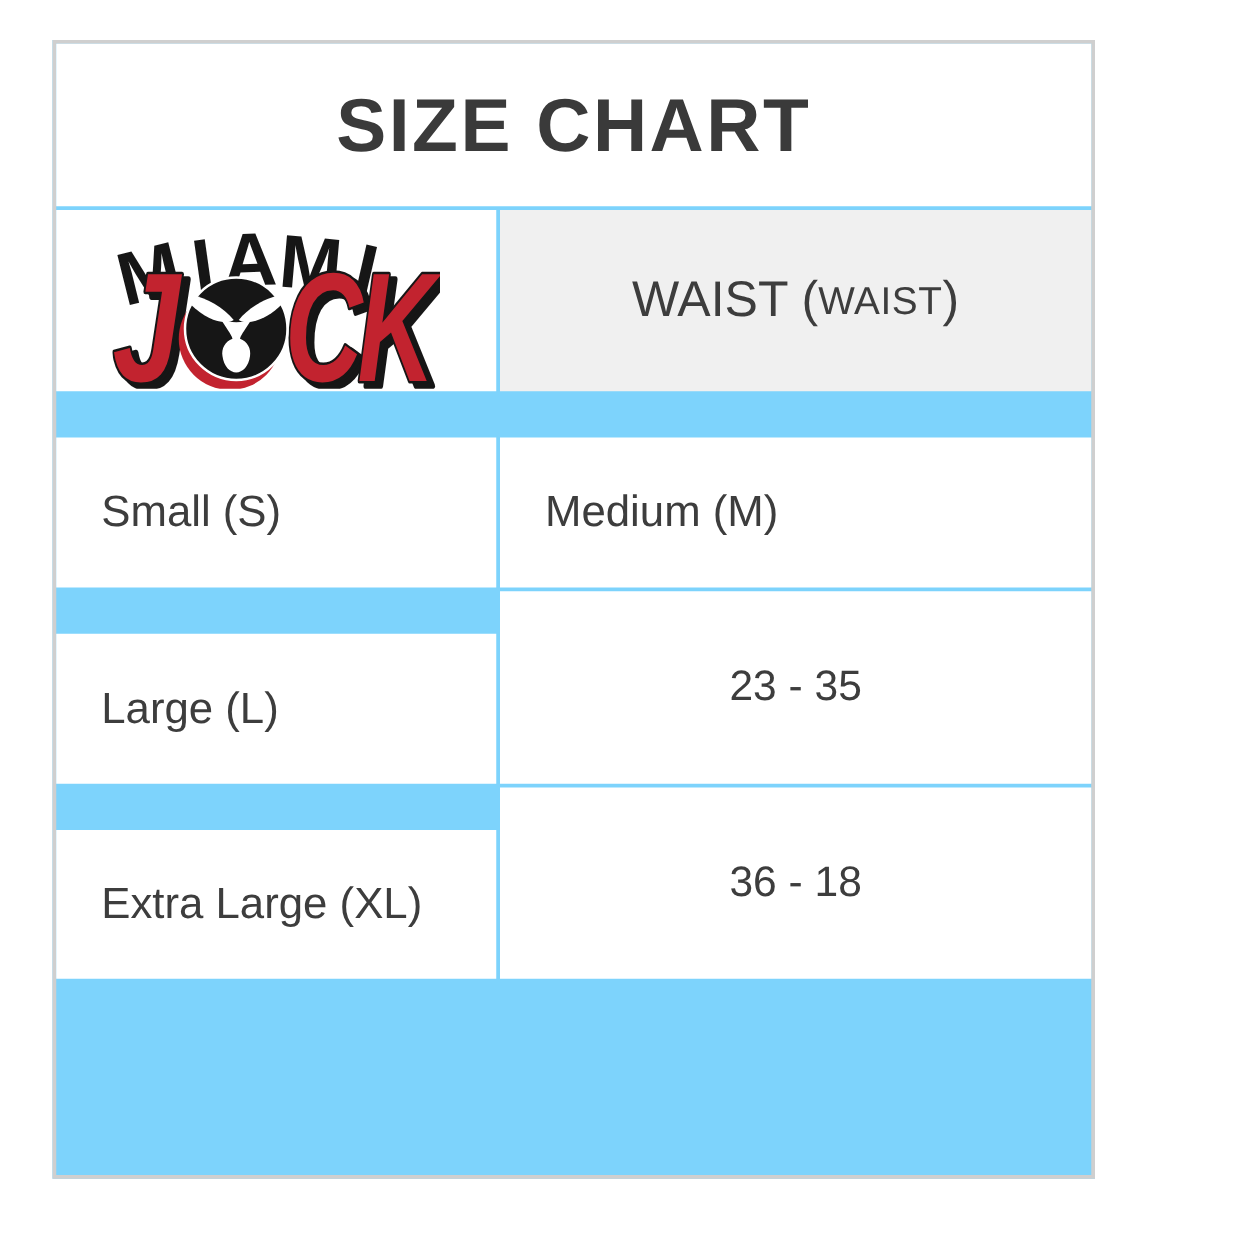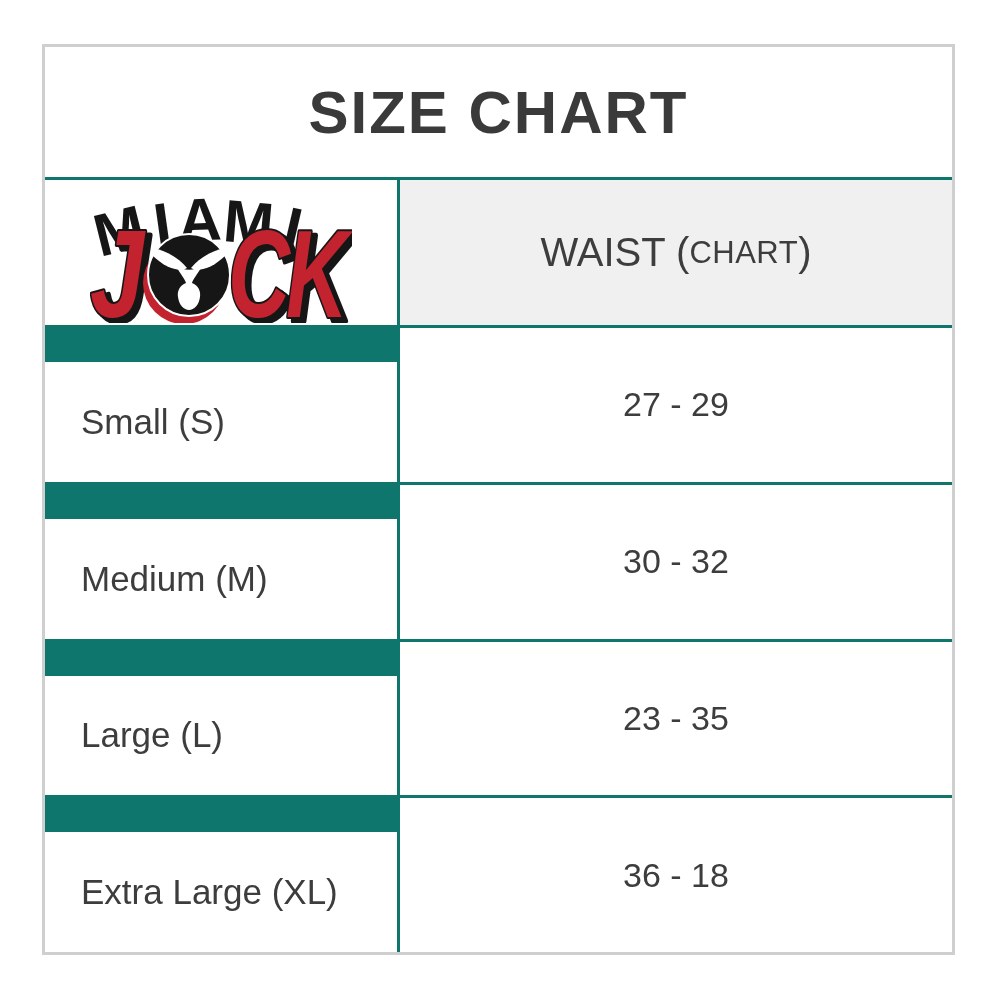--- a/index.html
+++ b/index.html
@@ -5,24 +5,24 @@
   * { margin: 0; padding: 0; box-sizing: border-box; }
   html, body {
     width: 1000px; height: 1000px;
     background: #ffffff;
     font-family: "Liberation Sans", sans-serif;
     position: relative;
     overflow: hidden;
   }
   .size-chart {
     position: absolute;
-    left: 42px; top: 44px;
-    width: 913px; height: 911px;
+    left: 42px; top: 32px;
+    width: 834px; height: 911px;
     border: 3px solid #cfcfcf;
-    background: #0f766e;
+    background: #7dd3fc;
     display: grid;
     grid-template-columns: 352px 1fr;
     grid-template-rows: 130px 145px 1fr 1fr 1fr 1fr;
     gap: 3px;
   }
   .cell { background: #ffffff; display: flex; align-items: center; }
   .title-cell {
     grid-column: 1 / 3;
     justify-content: center;
   }
@@ -91,29 +91,27 @@
         <circle cx="99" cy="86" r="41" fill="#161616" stroke="#ffffff" stroke-width="2"></circle>
         <path d="M 62,66 C 76,80 90,83 97,79 C 89,69 75,61 63,59 Z" fill="#ffffff"></path>
         <path d="M 136,66 C 122,80 108,83 101,79 C 109,69 123,61 135,59 Z" fill="#ffffff"></path>
         <path d="M 86,77 C 91,86 95,90 96,94 C 90,96 87,102 88,108 C 89,116 94,121 99,121 C 104,121 109,116 110,108 C 111,102 108,96 102,94 C 103,90 107,86 112,77 C 104,82 94,82 86,77 Z" fill="#ffffff"></path>
       </g>
     </svg>
   </div>
 
   <div class="cell waist-header-cell">
     <span class="waist-main">WAIST (</span>
-      <span class="waist-units">CHART</span>
+      <span class="waist-units">WAIST</span>
       <span class="waist-main">)</span>
   </div>
 
   <div class="cell size-name-cell">Small (S)</div>
-  <div class="cell waist-value-cell">27 - 29</div>
 
   <div class="cell size-name-cell">Medium (M)</div>
-  <div class="cell waist-value-cell">30 - 32</div>
 
   <div class="cell size-name-cell">Large (L)</div>
   <div class="cell waist-value-cell">23 - 35</div>
 
   <div class="cell size-name-cell">Extra Large (XL)</div>
   <div class="cell waist-value-cell">36 - 18</div>
 
 </div>
 
 </body></html>

